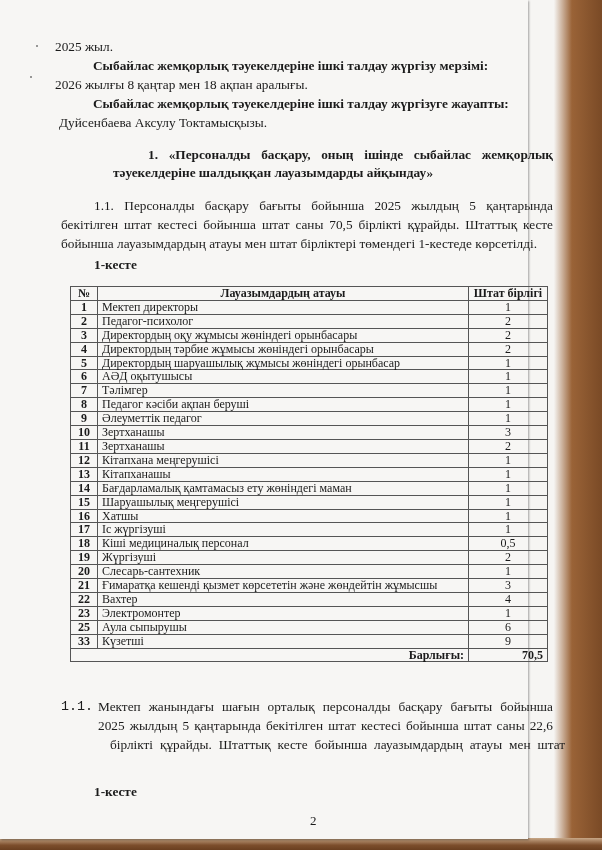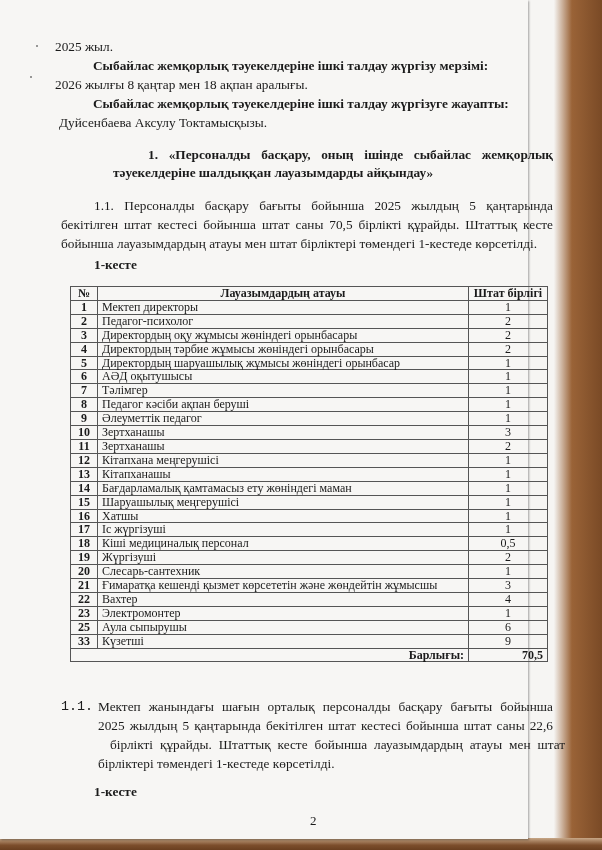--- a/index.html
+++ b/index.html
@@ -208,18 +208,17 @@
         <td class="tl">Барлығы:</td>
         <td class="tv u">70,5</td>
       </tr>
     </tbody>
   </table>
 
   <div class="line" style="left:61px;top:698px;font-family:Liberation Mono, monospace;">1.1.</div>
   <div class="line j" style="left:98px;top:698px;width:455px;">Мектеп жанындағы шағын орталық персоналды басқару бағыты бойынша</div>
   <div class="line j" style="left:98px;top:717px;width:455px;">2025 жылдың 5 қаңтарында бекітілген штат кестесі бойынша штат саны 22,6</div>
   <div class="line j" style="left:98px;top:736px;width:455px;margin-left:12px;">бірлікті құрайды. Штаттық кесте бойынша лауазымдардың атауы мен штат</div>
-  <div class="line" style="left:98px;top:755px;">бірліктері төмендегі 1-кестеде көрсетілді.</div>
 
   <div class="line b i" style="left:94px;top:783px;">1-кесте</div>
 
   <div class="pagenum">2</div>
 </div>
 
 </body></html>

